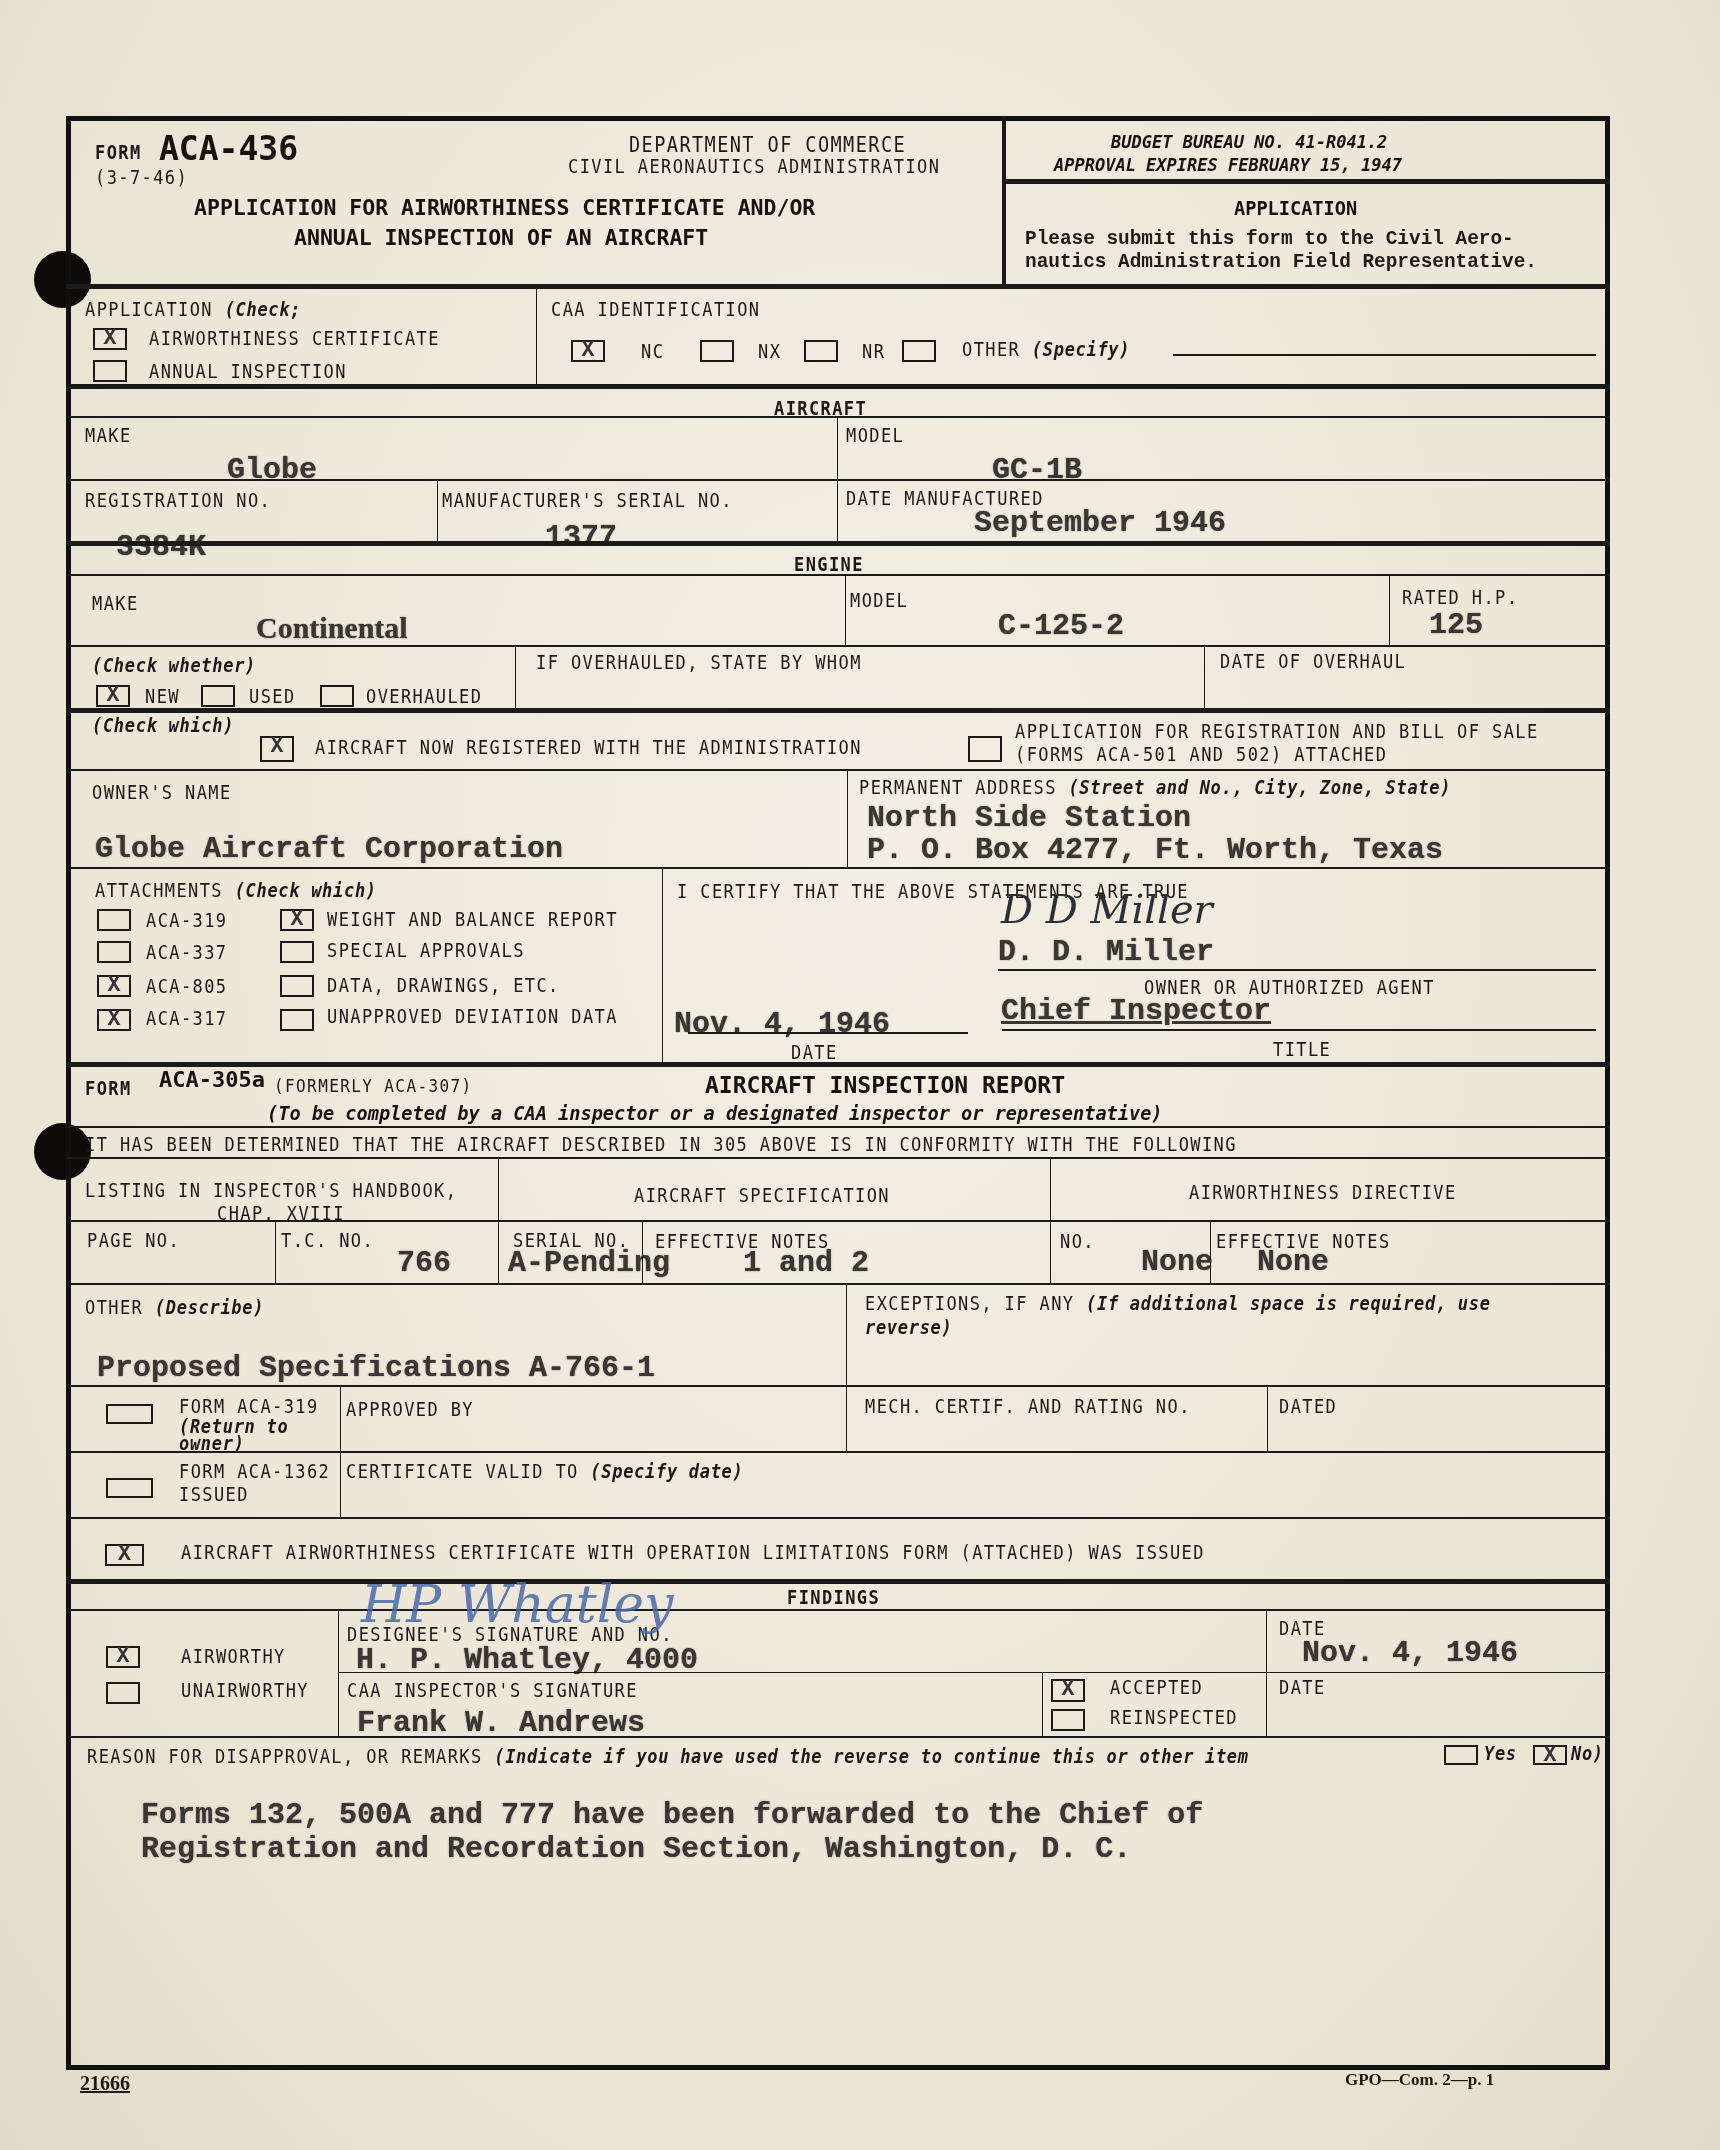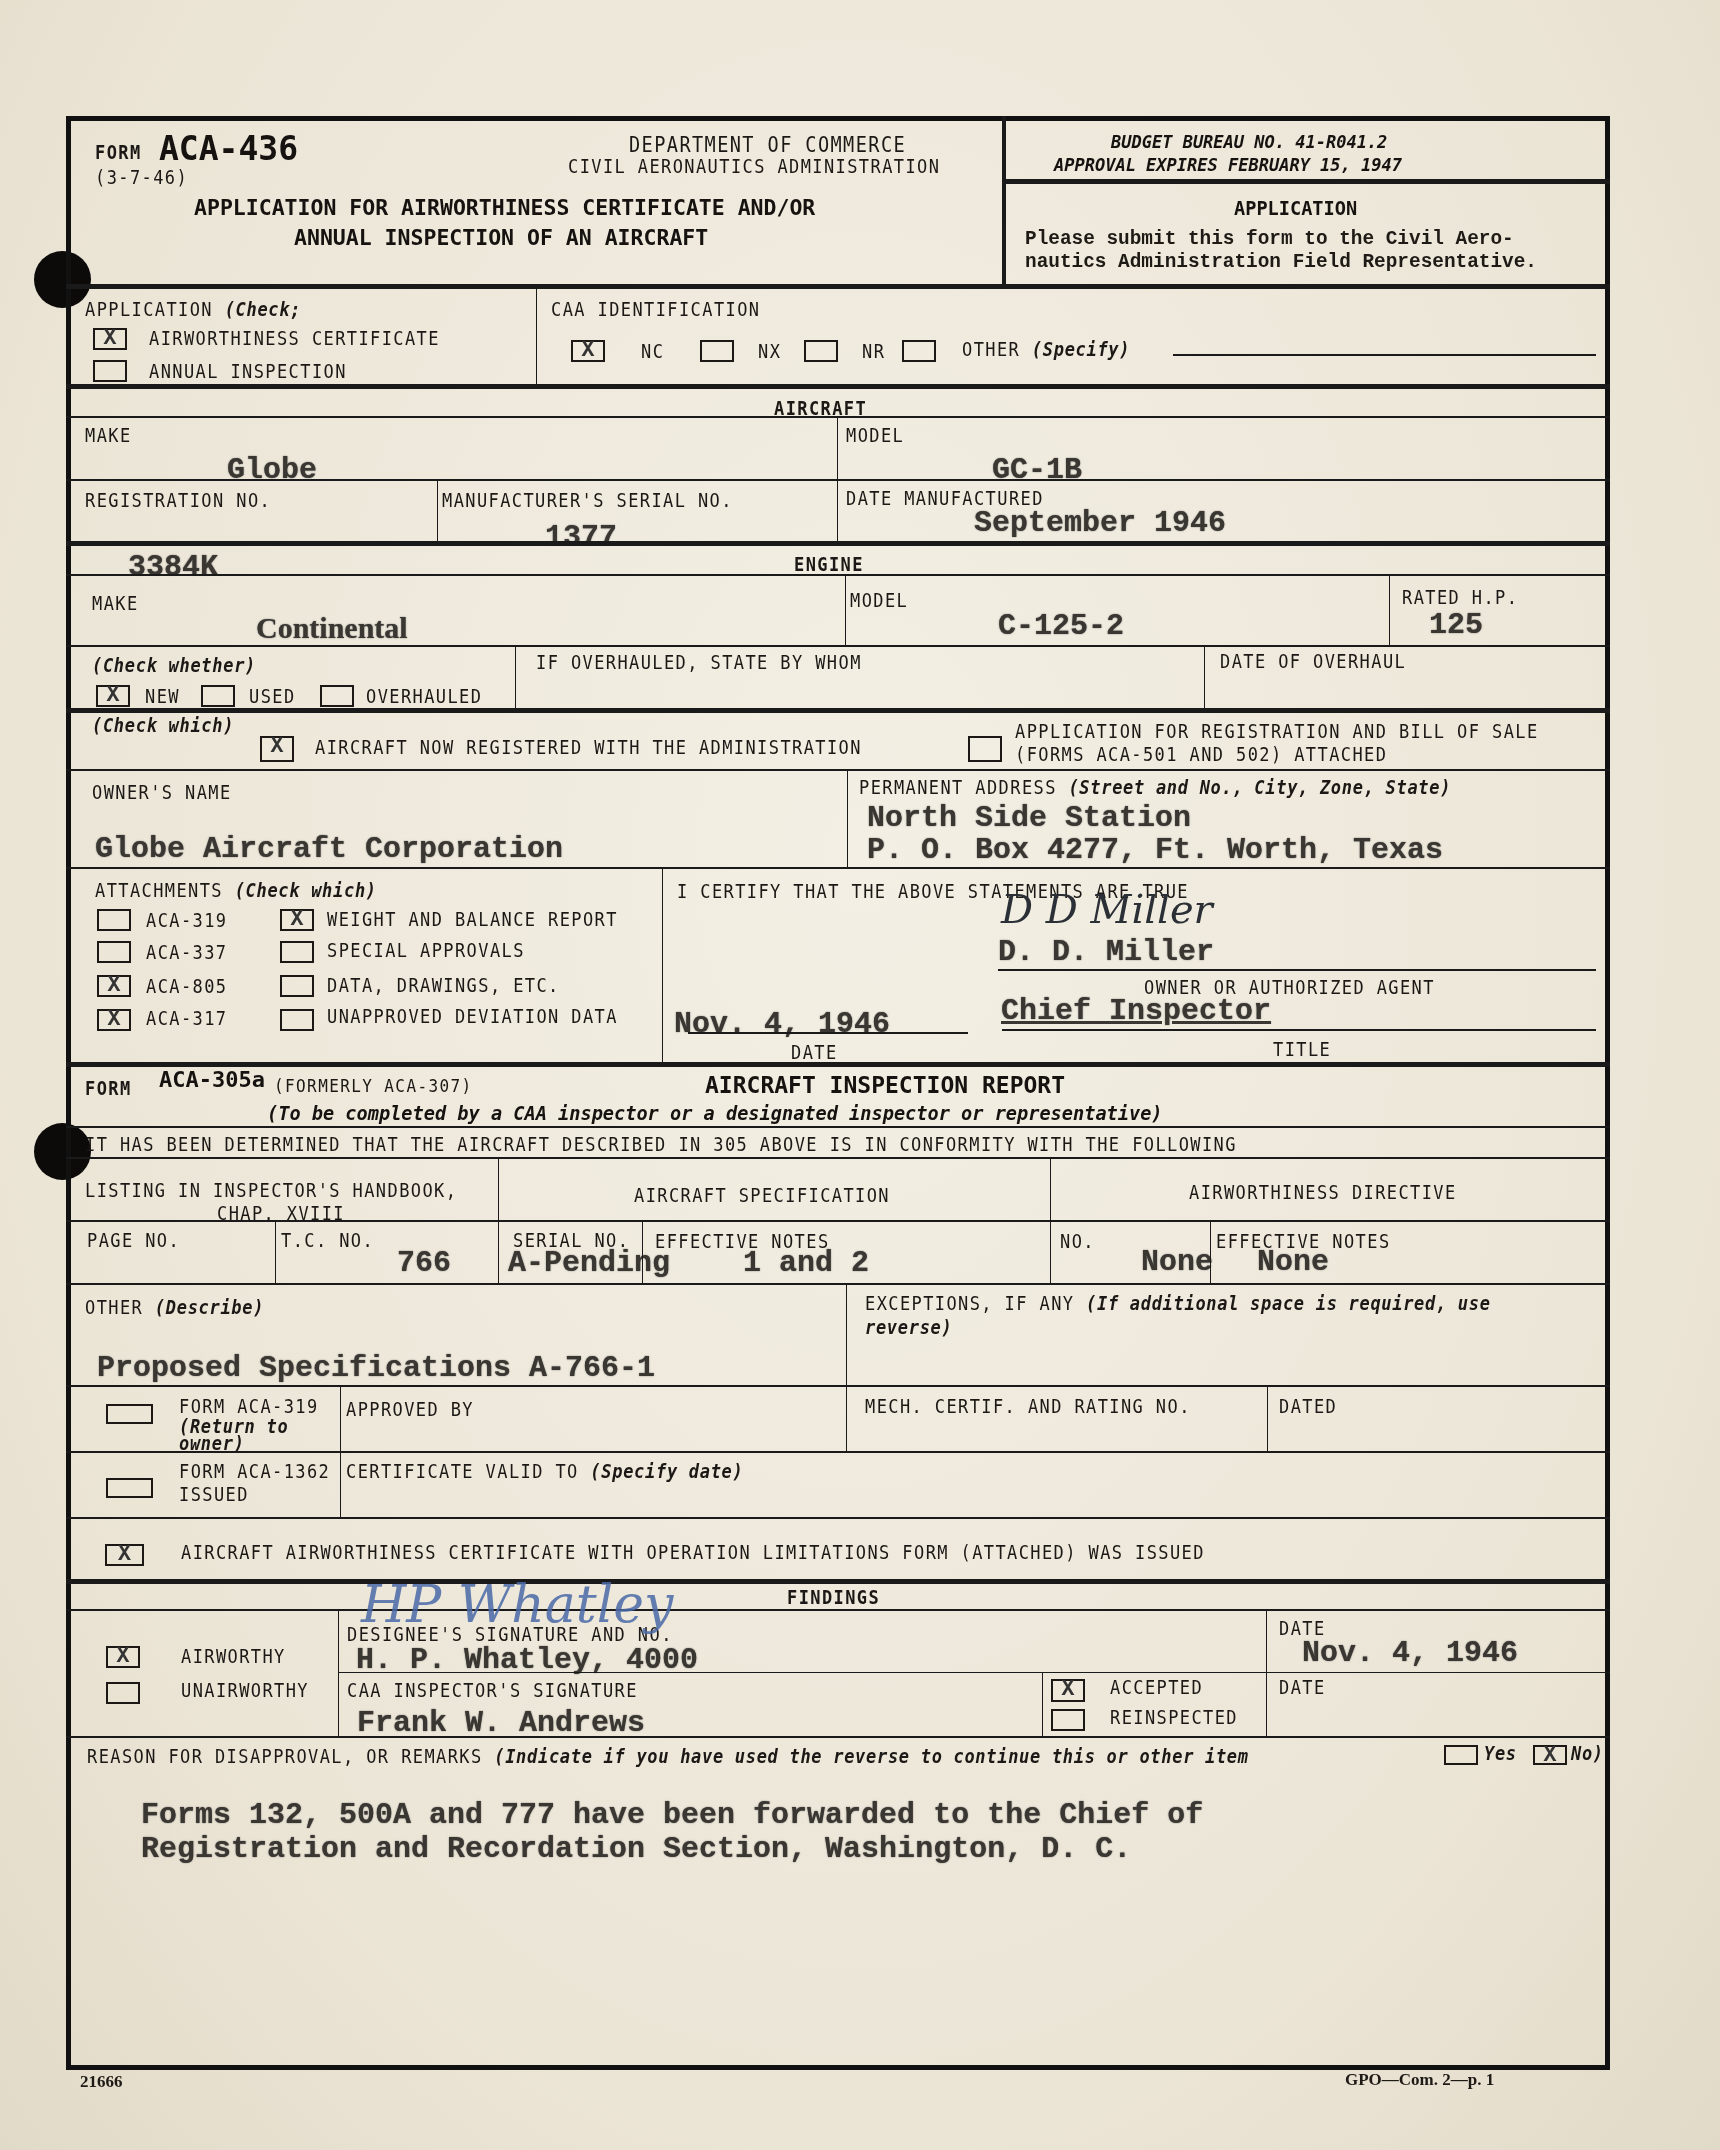--- a/index.html
+++ b/index.html
@@ -97,21 +97,21 @@
 
 <span class="lbl" style="left:774px;top:397px;font-weight:bold;">AIRCRAFT</span>
 <div class="hline" style="left:66px;top:416px;width:1544px;"></div>
 <span class="lbl" style="left:85px;top:424px;">MAKE</span>
 <span class="typed" style="left:227px;top:453px;">Globe</span>
 <div class="vline" style="left:837px;top:416px;height:125px;"></div>
 <span class="lbl" style="left:846px;top:424px;">MODEL</span>
 <span class="typed" style="left:992px;top:453px;">GC-1B</span>
 <div class="hline" style="left:66px;top:479px;width:1544px;"></div>
 <span class="lbl" style="left:85px;top:489px;">REGISTRATION NO.</span>
-<span class="typed" style="left:116px;top:550px;margin-left:12px;">3384K</span>
+<span class="typed" style="left:116px;top:530px;">3384K</span>
 <div class="vline" style="left:437px;top:479px;height:62px;"></div>
 <span class="lbl" style="left:442px;top:489px;">MANUFACTURER'S SERIAL NO.</span>
 <span class="typed" style="left:545px;top:520px;">1377</span>
 <span class="lbl" style="left:846px;top:487px;">DATE MANUFACTURED</span>
 <span class="typed" style="left:974px;top:506px;">September 1946</span>
 <div class="hline thick" style="left:66px;top:541px;width:1544px;"></div>
 
 <span class="lbl" style="left:794px;top:553px;font-weight:bold;">ENGINE</span>
 <div class="hline" style="left:66px;top:574px;width:1544px;"></div>
 <span class="lbl" style="left:92px;top:592px;">MAKE</span>
@@ -279,15 +279,15 @@
 <div class="hline" style="left:66px;top:1736px;width:1544px;"></div>
 
 <span class="lbl" style="left:87px;top:1745px;"><span>REASON FOR DISAPPROVAL, OR REMARKS</span> <i>(Indicate if you have used the reverse to continue this or other item</i></span>
 <div class="box" style="left:1444px;top:1745px;width:34px;height:20px;"></div>
 <span class="lbl" style="left:1484px;top:1742px;"><i>Yes</i></span>
 <div class="box checked" style="left:1533px;top:1745px;width:34px;height:20px;"></div>
 <span class="lbl" style="left:1571px;top:1742px;"><i>No)</i></span>
 <span class="typed" style="left:141px;top:1798px;">Forms 132, 500A and 777 have been forwarded to the Chief of</span>
 <span class="typed" style="left:141px;top:1832px;">Registration and Recordation Section, Washington, D. C.</span>
 
-<span class="abs" style="left:80px;top:2072px;font-family:'Liberation Serif',serif;font-weight:bold;font-size:17px;">21666</span>
+<span class="abs" style="left:80px;top:2072px;font-family:'Liberation Serif',serif;font-weight:bold;font-size:20px;text-decoration:underline;">21666</span>
 <span class="abs" style="left:1345px;top:2070px;font-family:'Liberation Serif',serif;font-weight:bold;font-size:17px;">GPO—Com. 2—p. 1</span>
 
 
 </body></html>

